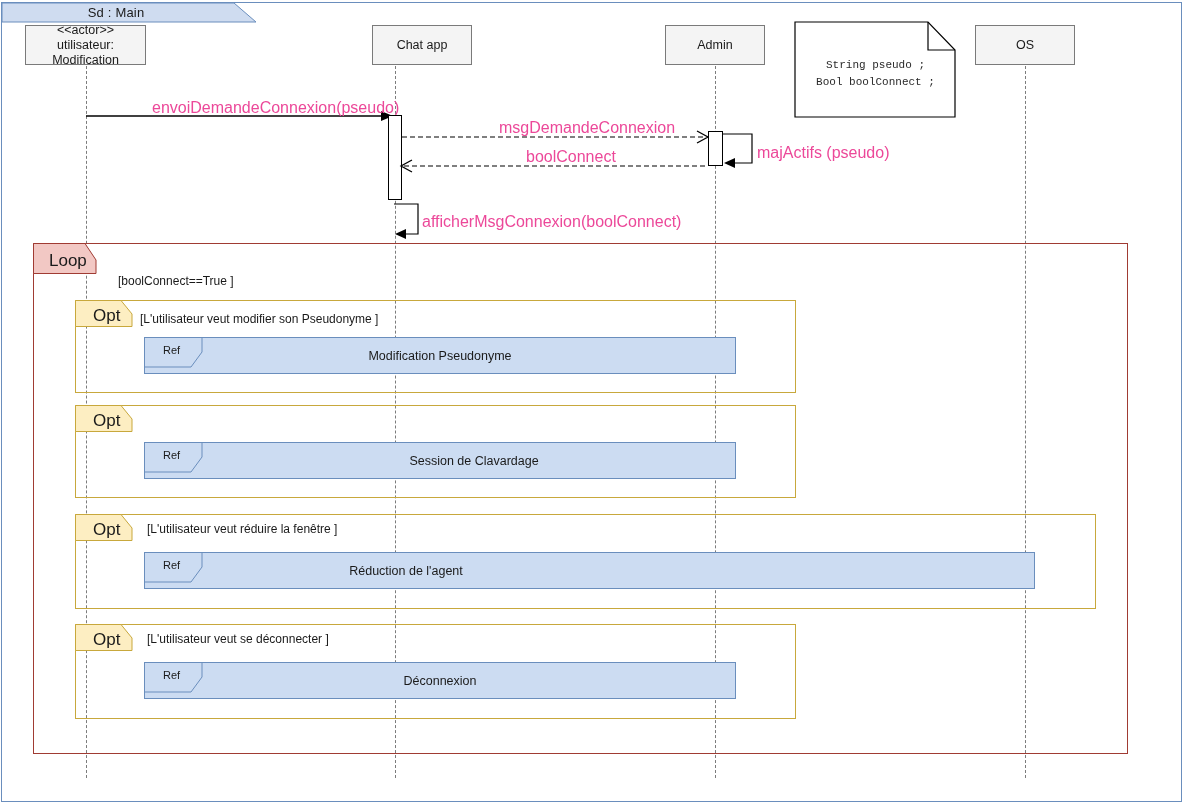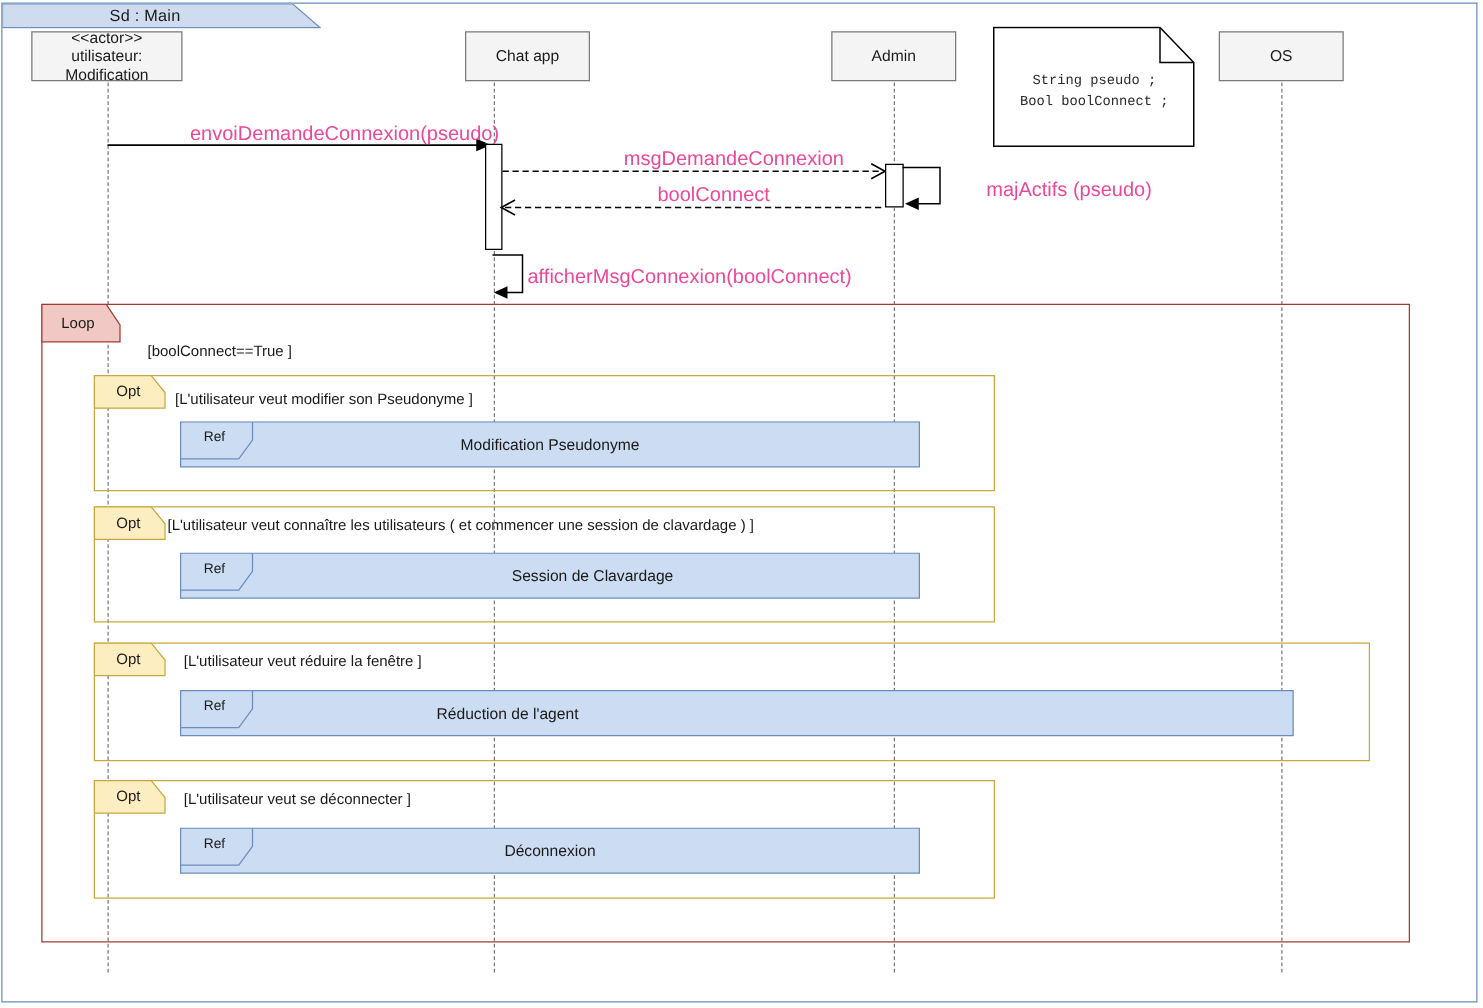--- a/index.html
+++ b/index.html
@@ -110,21 +110,21 @@
   }
   .frag-loop { border: 1px solid #a03b33; }
   .frag-opt  { border: 1px solid #c8a83c; }
 
   .frag-tab {
     position: absolute;
     box-sizing: border-box;
   }
   .frag-tab-label {
     position: absolute;
-    font-size: 12px;
+    font-size: 17px;
     color: #1a1a1a;
     white-space: nowrap;
   }
   .frag-guard {
     position: absolute;
     font-size: 12px;
     color: #1a1a1a;
     white-space: nowrap;
   }
 
@@ -200,21 +200,21 @@
     <polyline points="297,3 308,9 297,15" fill="none" stroke="#000000" stroke-width="1.3"></polyline>
   </svg>
   <div class="msg-label" style="left:499px; top:119px;">msgDemandeConnexion</div>
 
   <div class="activation" style="left:708px; top:131px; width:15px; height:35px;"></div>
 
   <svg style="position:absolute; left:721px; top:130px;" width="40" height="42">
     <polyline points="1,4 31,4 31,33 11,33" fill="none" stroke="#000000" stroke-width="1.2"></polyline>
     <polygon points="3,33 14,28 14,38" fill="#000000"></polygon>
   </svg>
-  <div class="msg-label" style="left:757px; top:144px;margin-left:32px;">majActifs (pseudo)</div>
+  <div class="msg-label" style="left:757px; top:144px;">majActifs (pseudo)</div>
 
   <svg style="position:absolute; left:398px; top:157px;" width="312" height="18">
     <line x1="6" y1="9" x2="310" y2="9" stroke="#000000" stroke-width="1.2" stroke-dasharray="5,3"></line>
     <polyline points="14,3 3,9 14,15" fill="none" stroke="#000000" stroke-width="1.3"></polyline>
   </svg>
   <div class="msg-label" style="left:526px; top:148px;">boolConnect</div>
 
   <svg style="position:absolute; left:392px; top:201px;" width="34" height="42">
     <polyline points="2,3 26,3 26,33 11,33" fill="none" stroke="#000000" stroke-width="1.2"></polyline>
     <polygon points="3,33 14,28 14,38" fill="#000000"></polygon>
@@ -240,21 +240,20 @@
     <polyline points="0.5,30 47,30 58,15 58,0.5" fill="none" stroke="#6a8ebd" stroke-width="1"></polyline>
   </svg>
   <div class="ref-tab-label" style="left:163px; top:344px;">Ref</div>
   <div class="ref-title" style="left:144px; top:349px; width:592px;">Modification Pseudonyme</div>
 
   <div class="frag frag-opt" style="left:75px; top:405px; width:721px; height:93px;"></div>
   <svg class="frag-tab" style="left:75px; top:405px;" width="58" height="28">
     <polygon points="0.5,0.5 46,0.5 57,14 57,26.5 0.5,26.5" fill="#fdeec2" stroke="#c8a83c" stroke-width="1"></polygon>
   </svg>
   <div class="frag-tab-label" style="left:93px; top:411px;">Opt</div>
-  <div class="frag-guard" style="left:134px; top:413px;">[L'utilisateur veut connaître les utilisateurs ( et commencer une session de clavardage ) ]</div>
 
   <svg class="ref-box" style="left:144px; top:442px;" width="593" height="38">
     <rect x="0.5" y="0.5" width="591" height="36" fill="#ccdcf2" stroke="#6a8ebd" stroke-width="1"></rect>
     <polyline points="0.5,30 47,30 58,15 58,0.5" fill="none" stroke="#6a8ebd" stroke-width="1"></polyline>
   </svg>
   <div class="ref-tab-label" style="left:163px; top:449px;">Ref</div>
   <div class="ref-title" style="left:144px; top:454px; width:660px;">Session de Clavardage</div>
 
   <div class="frag frag-opt" style="left:75px; top:514px; width:1021px; height:95px;"></div>
   <svg class="frag-tab" style="left:75px; top:514px;" width="58" height="28">

